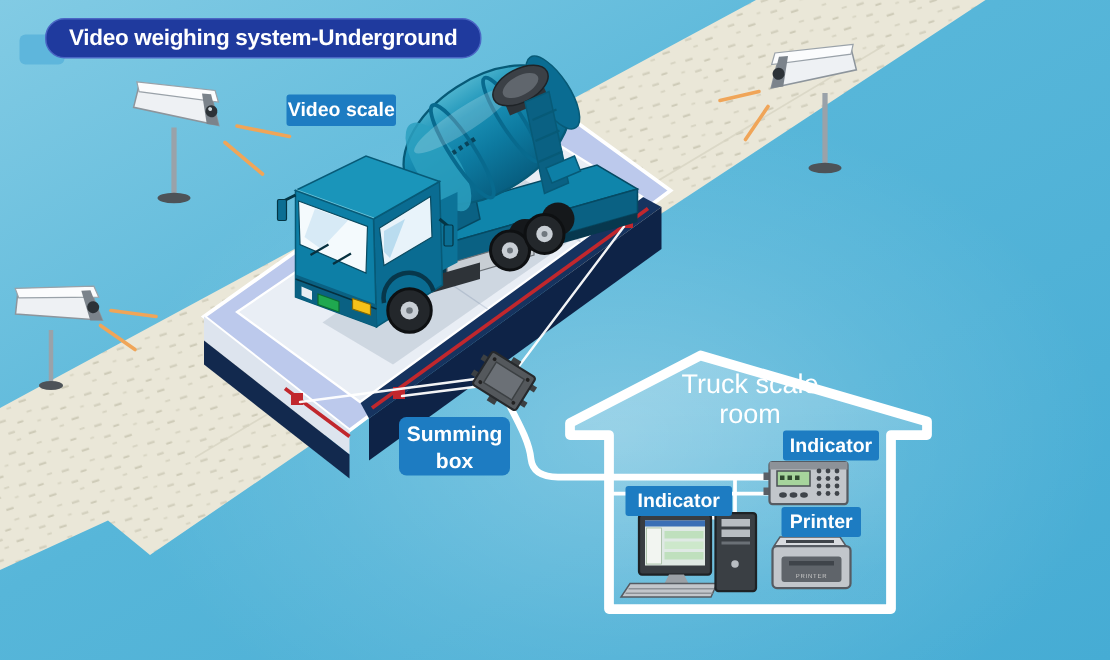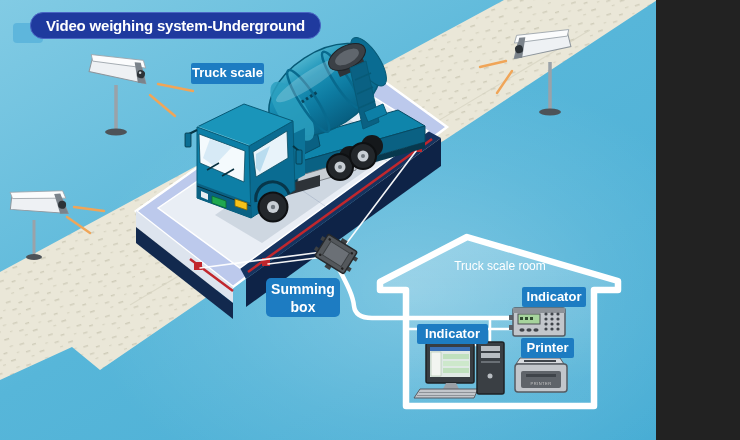--- a/index.html
+++ b/index.html
@@ -1,30 +1,30 @@
 <!DOCTYPE html>
 <html><head>
 <meta charset="utf-8">
 <style>
   html,body{margin:0;padding:0;background:#222;}
-  .scene{position:relative;width:656px;height:440px;overflow:hidden;
+  .scene{position:relative;width:740px;height:440px;overflow:hidden;
          font-family:"Liberation Sans",sans-serif;background:#55b5d8;}
   .scene svg{position:absolute;left:0;top:0;}
   .overlay{position:absolute;left:0;top:0;width:740px;height:440px;z-index:5;pointer-events:none;}
   .overlay > div{position:absolute;box-sizing:border-box;}
   .tab{left:13px;top:23px;width:30px;height:20px;background:#5eb6dc;border-radius:4px;z-index:1;}
   .title-banner{left:30px;top:12px;height:27px;padding:0 15px;background:#1f3a9e;color:#fff;
     font-weight:bold;font-size:15px;line-height:25px;border-radius:13px;border:1px solid #4a66c4;
     letter-spacing:-0.2px;z-index:2;white-space:nowrap;}
   .lbl{background:#1d7cc2;color:#fff;font-weight:bold;font-size:13px;display:flex;
     align-items:center;justify-content:center;text-align:center;border-radius:2px;line-height:1.1;}
   .lbl-truck-scale{left:191px;top:63px;width:73px;height:21px;}
   .lbl-summing-box{left:266px;top:278px;width:74px;height:39px;border-radius:5px;font-size:14px;line-height:18px;padding:18px 4px;}
   .lbl-room{left:440px;top:258px;width:120px;height:18px;background:none;color:#fff;
-    font-weight:normal;font-size:12px;display:flex;align-items:center;justify-content:center;}
+    font-weight:normal;font-size:18px;display:flex;align-items:center;justify-content:center;}
   .lbl-indicator{left:494px;top:287px;width:64px;height:20px;margin-left:28px;}
   .lbl-computer{left:417px;top:324px;width:71px;height:20px;}
   .lbl-printer{left:521px;top:338px;width:53px;height:20px;}
 </style>
 </head>
 <body>
 
 <div class="scene">
 <svg width="740" height="440" viewBox="0 0 740 440">
   <defs>
@@ -294,20 +294,20 @@
     <circle cx="-13" cy="-9" r="1.3" fill="#222"></circle>
         <circle cx="13" cy="-9" r="1.3" fill="#222"></circle>
     <circle cx="-13" cy="9" r="1.3" fill="#222"></circle>
         <circle cx="13" cy="9" r="1.3" fill="#222"></circle>
   </g>
 </svg>
 
 <div class="overlay">
   <div class="tab"></div>
   <div class="title-banner">Video weighing system-Underground</div>
-  <div class="lbl lbl-truck-scale">Truck scale</div>
+  <div class="lbl lbl-truck-scale">Video scale</div>
   <div class="lbl lbl-summing-box">Summing box</div>
   <div class="lbl lbl-room">Truck scale room</div>
   <div class="lbl lbl-indicator">Indicator</div>
   <div class="lbl lbl-computer">Indicator</div>
   <div class="lbl lbl-printer">Printer</div>
 </div>
 </div>
 
 </body></html>

